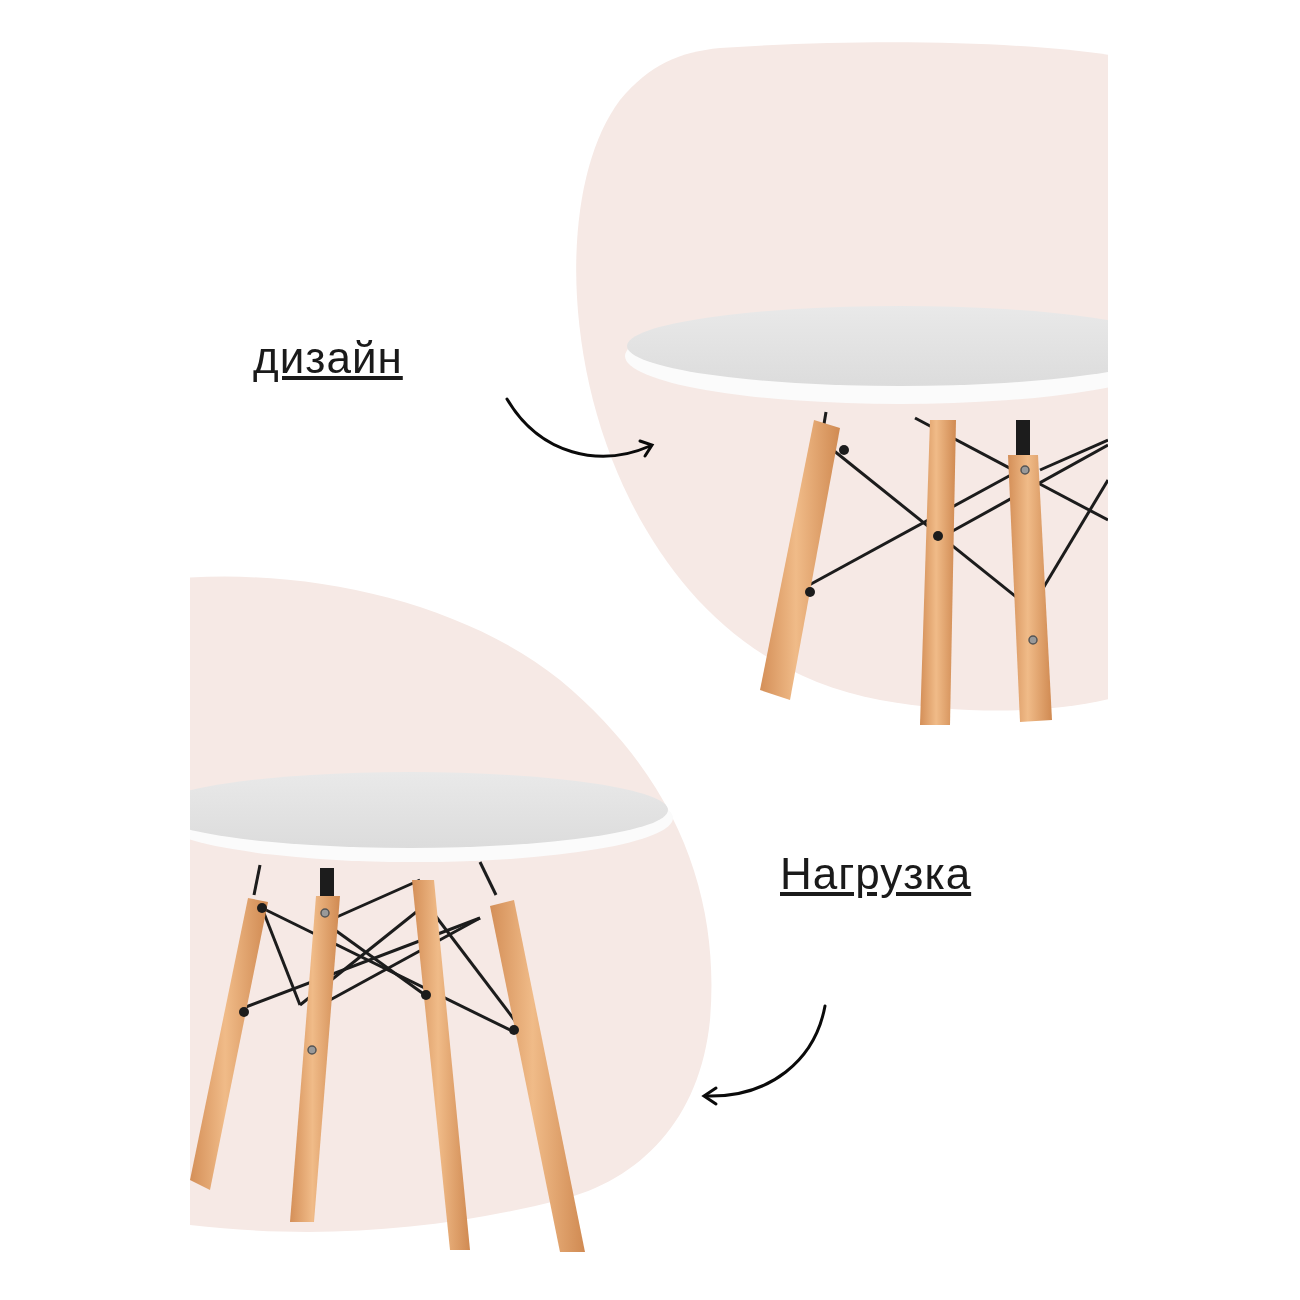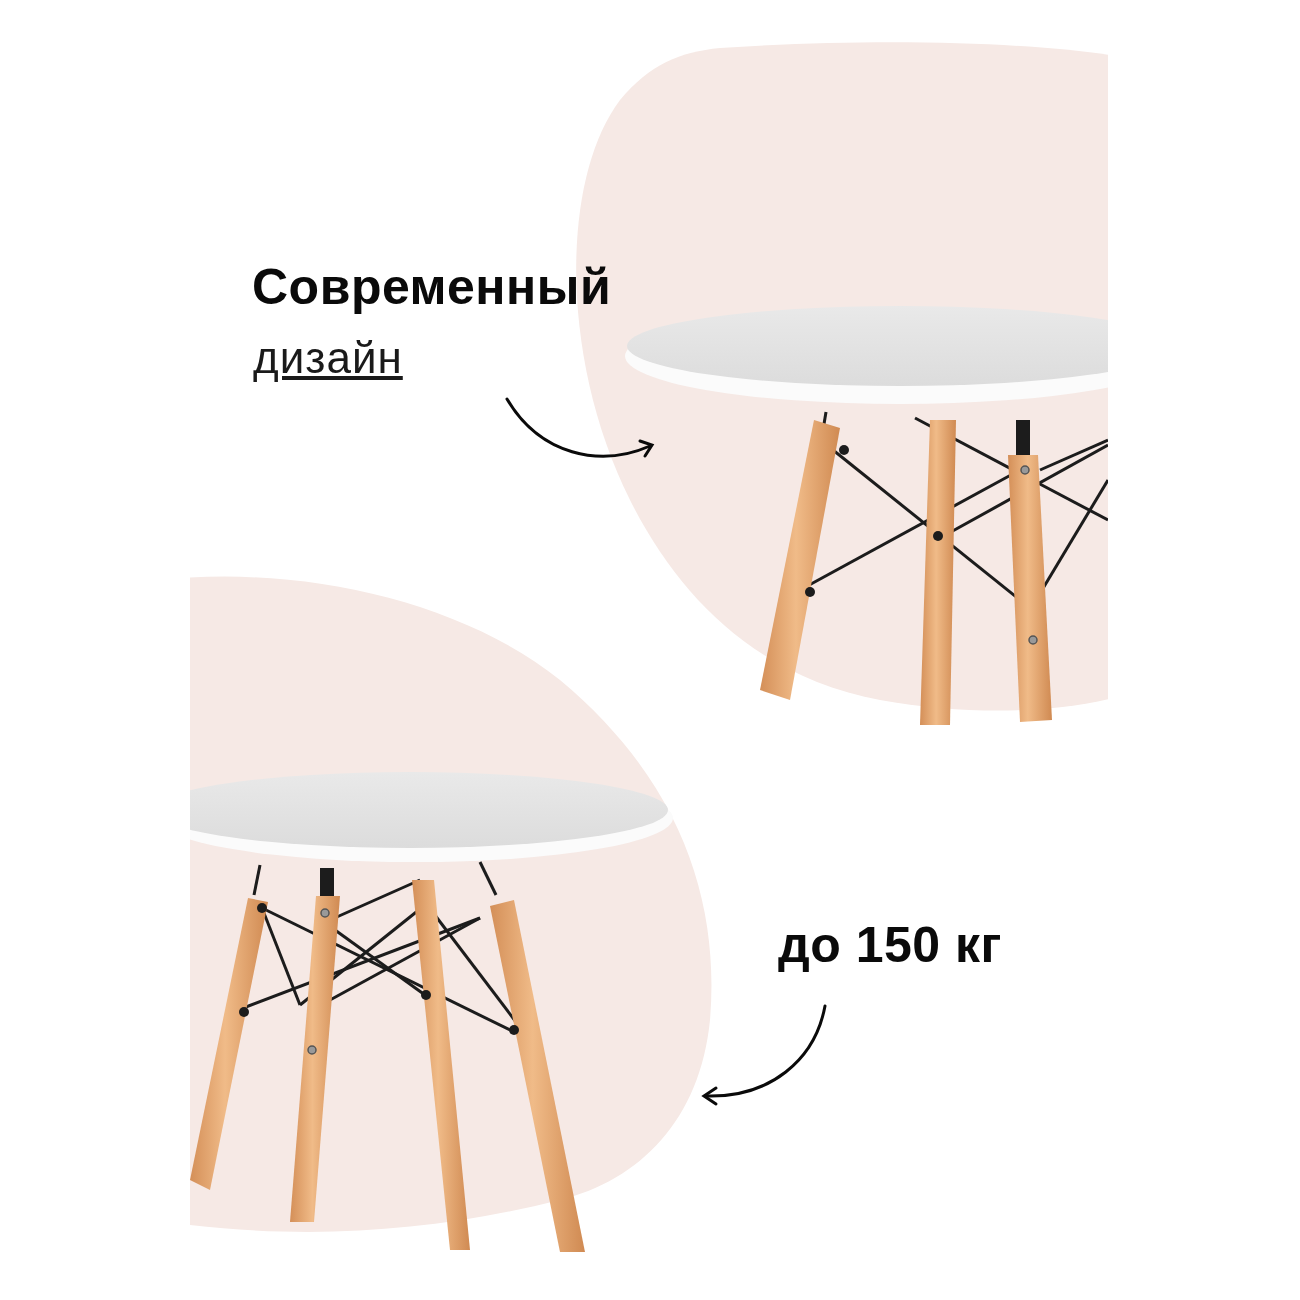--- a/index.html
+++ b/index.html
@@ -104,16 +104,15 @@
     <g fill="none" stroke="#0a0a0a" stroke-width="3" stroke-linecap="round">
       <path d="M 507 399 C 540 455 600 468 650 446"></path>
       <path d="M 640 441 L 652 445 L 645 456"></path>
     </g>
     <g fill="none" stroke="#0a0a0a" stroke-width="3" stroke-linecap="round">
       <path d="M 825 1006 C 815 1060 770 1098 706 1096"></path>
       <path d="M 716 1088 L 704 1096 L 716 1104"></path>
     </g>
   </svg>
 
-  <div class="text-block headline-bold t1">Современный</div>
   <div class="text-block headline-light t2">дизайн</div>
-  <div class="text-block headline-bold t4">до 150 кг</div>
+  <div class="text-block headline-light t3">Нагрузка</div>
 </div>
 
 </body></html>

